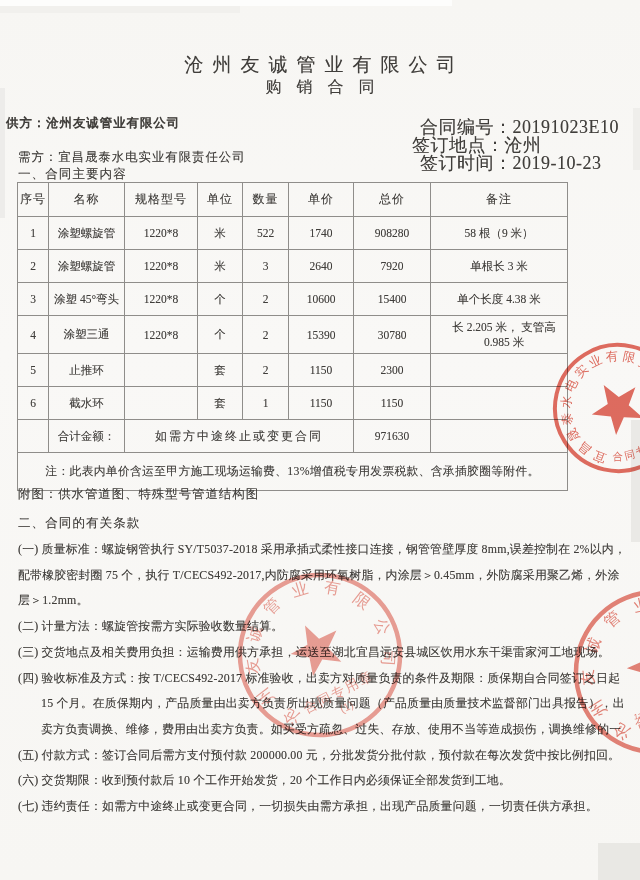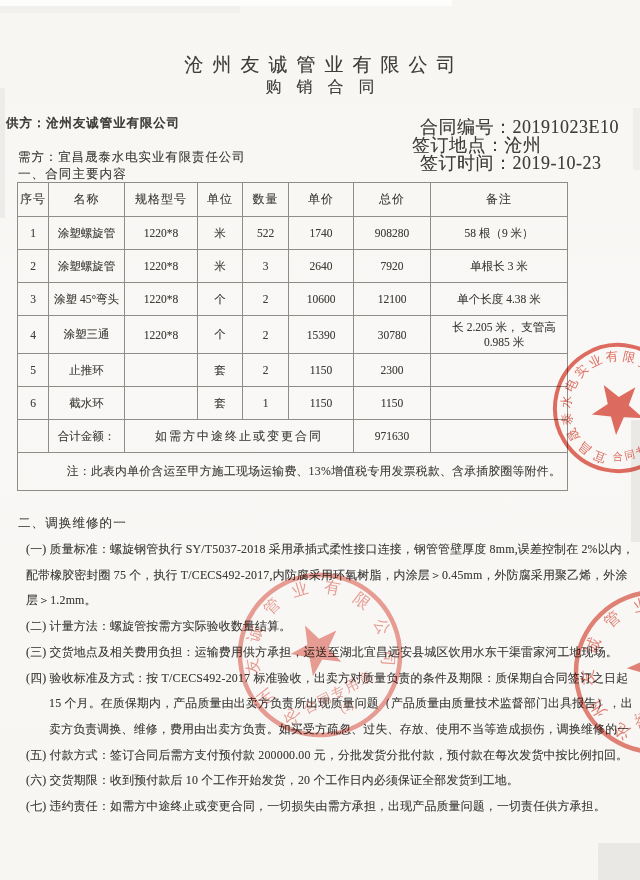--- a/index.html
+++ b/index.html
@@ -21,24 +21,24 @@
   
   table.items{position:absolute;left:17px;top:182px;width:550px;border-collapse:collapse;table-layout:fixed;}
   table.items th,table.items td{
     border:1px solid #8f8d8a;text-align:center;vertical-align:middle;
     font-weight:normal;font-size:11.5px;padding:0 2px;color:#403e3b;
     text-shadow:0 0 .5px rgba(70,68,64,.4);
   }
   table.items th{font-size:12px;height:33px;letter-spacing:1px;}
   table.items tr.r{height:33px;}
   table.items tr.r-tall{height:38px;}
-  table.items td.note-cell{text-align:right;padding:4px 6px;font-size:11.8px;height:29px;letter-spacing:.3px;}
+  table.items td.note-cell{text-align:center;padding:4px 6px;font-size:11.8px;height:29px;letter-spacing:.3px;}
   table.items td.amt-cn{font-size:12px;letter-spacing:2px;}
   
-  .clauses{left:18px;top:537px;width:592px;margin-left:8px;}
+  .clauses{left:18px;top:537px;width:592px;}
   .cl{line-height:25.7px;font-size:11.9px;white-space:nowrap;letter-spacing:.2px;}
   .cl.indent{padding-left:23px;}
   
   .stamp{position:absolute;mix-blend-mode:multiply;pointer-events:none;}
   .stamp svg text{font-family:"Liberation Sans","DejaVu Sans",sans-serif;fill:#dc4a3a;}
   
   .art{position:absolute;}
 </style>
 </head>
 <body>
@@ -104,21 +104,21 @@
       <td>7920</td>
       <td>单根长 3 米</td>
     </tr>
     <tr class="r">
       <td>3</td>
       <td>涂塑 45°弯头</td>
       <td>1220*8</td>
       <td>个</td>
       <td>2</td>
       <td>10600</td>
-      <td>12100</td>
+      <td>15400</td>
       <td>单个长度 4.38 米</td>
     </tr>
     <tr class="r-tall">
       <td>4</td>
       <td>涂塑三通</td>
       <td>1220*8</td>
       <td>个</td>
       <td>2</td>
       <td>15390</td>
       <td>30780</td>
@@ -150,21 +150,22 @@
       <td colspan="4" class="amt-cn">如需方中途终止或变更合同</td>
       <td>971630</td>
       <td></td>
     </tr>
     <tr>
       <td colspan="8" class="note-cell">注：此表内单价含运至甲方施工现场运输费、13%增值税专用发票税款、含承插胶圈等附件。</td>
     </tr>
   </tbody>
     </table>
 
-  <div class="abs doc sec-head" style="left:18px;top:515px;">二、调换维修的一</div>
+  <div class="abs doc party" style="left:18px;top:486px;">附图：供水管道图、特殊型号管道结构图</div>
+  <div class="abs doc sec-head" style="left:18px;top:515px;">二、合同的有关条款</div>
 
   <div class="abs clauses">
     <div class="cl doc">(一) 质量标准：螺旋钢管执行 SY/T5037-2018 采用承插式柔性接口连接，钢管管壁厚度 8mm,误差控制在 2%以内，</div>
     <div class="cl doc">配带橡胶密封圈 75 个，执行 T/CECS492-2017,内防腐采用环氧树脂，内涂层＞0.45mm，外防腐采用聚乙烯，外涂</div>
     <div class="cl doc">层＞1.2mm。</div>
     <div class="cl doc">(二) 计量方法：螺旋管按需方实际验收数量结算。</div>
     <div class="cl doc">(三) 交货地点及相关费用负担：运输费用供方承担，运送至湖北宜昌远安县城区饮用水东干渠雷家河工地现场。</div>
     <div class="cl doc">(四) 验收标准及方式：按 T/CECS492-2017 标准验收，出卖方对质量负责的条件及期限：质保期自合同签订之日起</div>
     <div class="cl doc indent">15 个月。在质保期内，产品质量由出卖方负责所出现质量问题（产品质量由质量技术监督部门出具报告），出</div>
     <div class="cl doc indent">卖方负责调换、维修，费用由出卖方负责。如买受方疏忽、过失、存放、使用不当等造成损伤，调换维修的一</div>

